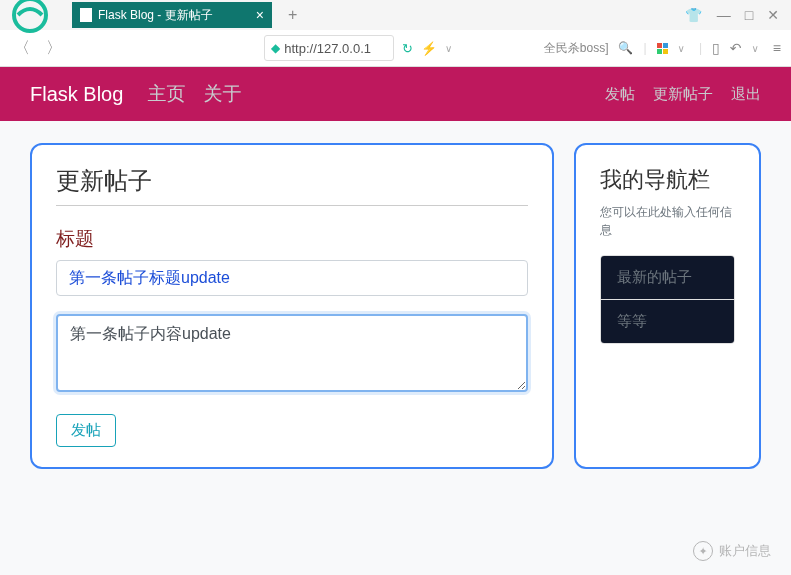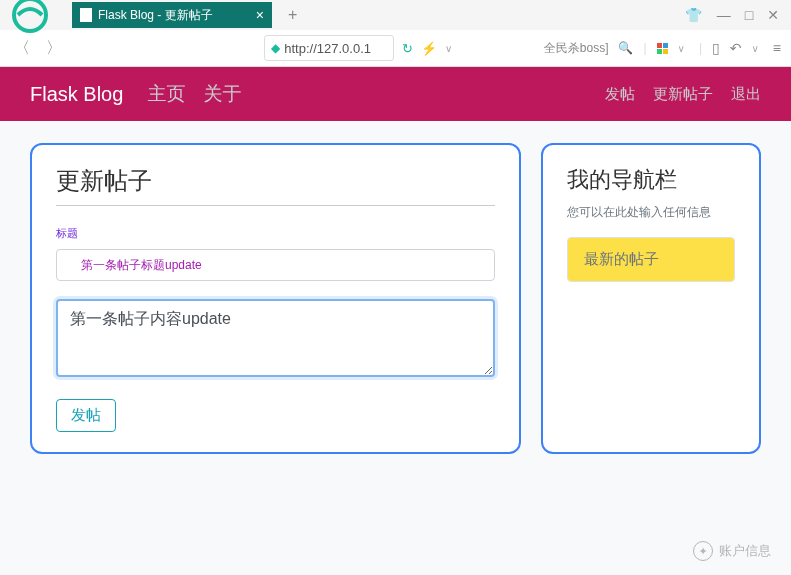--- a/index.html
+++ b/index.html
@@ -38,32 +38,32 @@
     .brand { color: #fff; font-size: 20px; margin-right: 24px; }
     .nav-links { display: flex; gap: 18px; font-size: 19px; }
     .nav-links span { color: #c8cbce; cursor: pointer; }
     .nav-right { margin-left: auto; display: flex; gap: 18px; font-size: 15px; }
     .nav-right span { color: #c8cbce; cursor: pointer; }
     
     
     .content { display: flex; gap: 20px; padding: 22px 30px; }
     .card { background: #fff; border: 2px solid #3b82f6; border-radius: 12px; padding: 20px 24px; }
     .main-card { flex: 1; }
-    .side-card { width: 220px; }
+    .side-card { width: 187px; }
     
     .form-title { font-size: 24px; color: #333; border-bottom: 1px solid #ccc; padding-bottom: 8px; margin-bottom: 20px; }
-    .form-label { font-size: 11px; color: #6d28d9; margin-bottom: 8px; display: block; }
-    .form-input { width: 100%; border: 1px solid #ced4da; border-radius: 4px; padding: 8px 24px; font-size: 12px; color: #a21caf; margin-bottom: 18px; font-family: inherit; }
+    .form-label { font-size: 19px; color: #7f1d1d; margin-bottom: 8px; display: block; }
+    .form-input { width: 100%; border: 1px solid #ced4da; border-radius: 4px; padding: 8px 12px; font-size: 16px; color: #1d4ed8; margin-bottom: 18px; font-family: inherit; }
     .form-textarea { width: 100%; border: 2px solid #7fb3ef; border-radius: 4px; padding: 8px 12px; font-size: 16px; color: #495057; margin-bottom: 18px; height: 78px; resize: both; font-family: inherit; outline: none; box-shadow: 0 0 0 3px rgba(127,179,239,0.25); }
     .btn-submit { border: 1px solid #17a2b8; color: #17a2b8; background: #fff; padding: 6px 14px; border-radius: 4px; font-size: 15px; cursor: pointer; font-family: inherit; }
     
     .side-title { font-size: 22px; color: #333; margin-bottom: 8px; }
     .side-desc { font-size: 12px; color: #6c757d; margin-bottom: 16px; line-height: 1.5; }
     .side-list { border: 1px solid #e0e0e0; border-radius: 4px; overflow: hidden; }
-    .side-item { padding: 12px 16px; font-size: 15px; color: #6c757d; border-bottom: 1px solid #e0e0e0; cursor: pointer; background: #fde047; }
+    .side-item { padding: 12px 16px; font-size: 15px; color: #6c757d; border-bottom: 1px solid #e0e0e0; cursor: pointer; background: #0f172a; }
     .side-item:last-child { border-bottom: none; }
     
     .watermark { position: absolute; bottom: 14px; right: 20px; display: flex; align-items: center; gap: 6px; color: #888; font-size: 13px; opacity: 0.6; }
     .wm-icon { width: 20px; height: 20px; border: 1.5px solid #888; border-radius: 50%; display: flex; align-items: center; justify-content: center; font-size: 11px; }
   </style>
 </head>
 <body>
 
 <div class="browser-chrome">
   <div class="tab-bar">
@@ -135,20 +135,21 @@
     <label class="form-label">标题</label>
     <input class="form-input" type="text" value="第一条帖子标题update" style="">
     <textarea class="form-textarea" style="">第一条帖子内容update</textarea>
     <button class="btn-submit">发帖</button>
   </div>
   <div class="card side-card">
     <div class="side-title">我的导航栏</div>
     <div class="side-desc">您可以在此处输入任何信息</div>
     <div class="side-list">
       <div class="side-item">最新的帖子</div>
+      <div class="side-item">等等</div>
     </div>
   </div>
 </div>
 
 <div class="watermark">
   <span class="wm-icon">✦</span>
   <span>账户信息</span>
 </div>
 
 </body></html>

